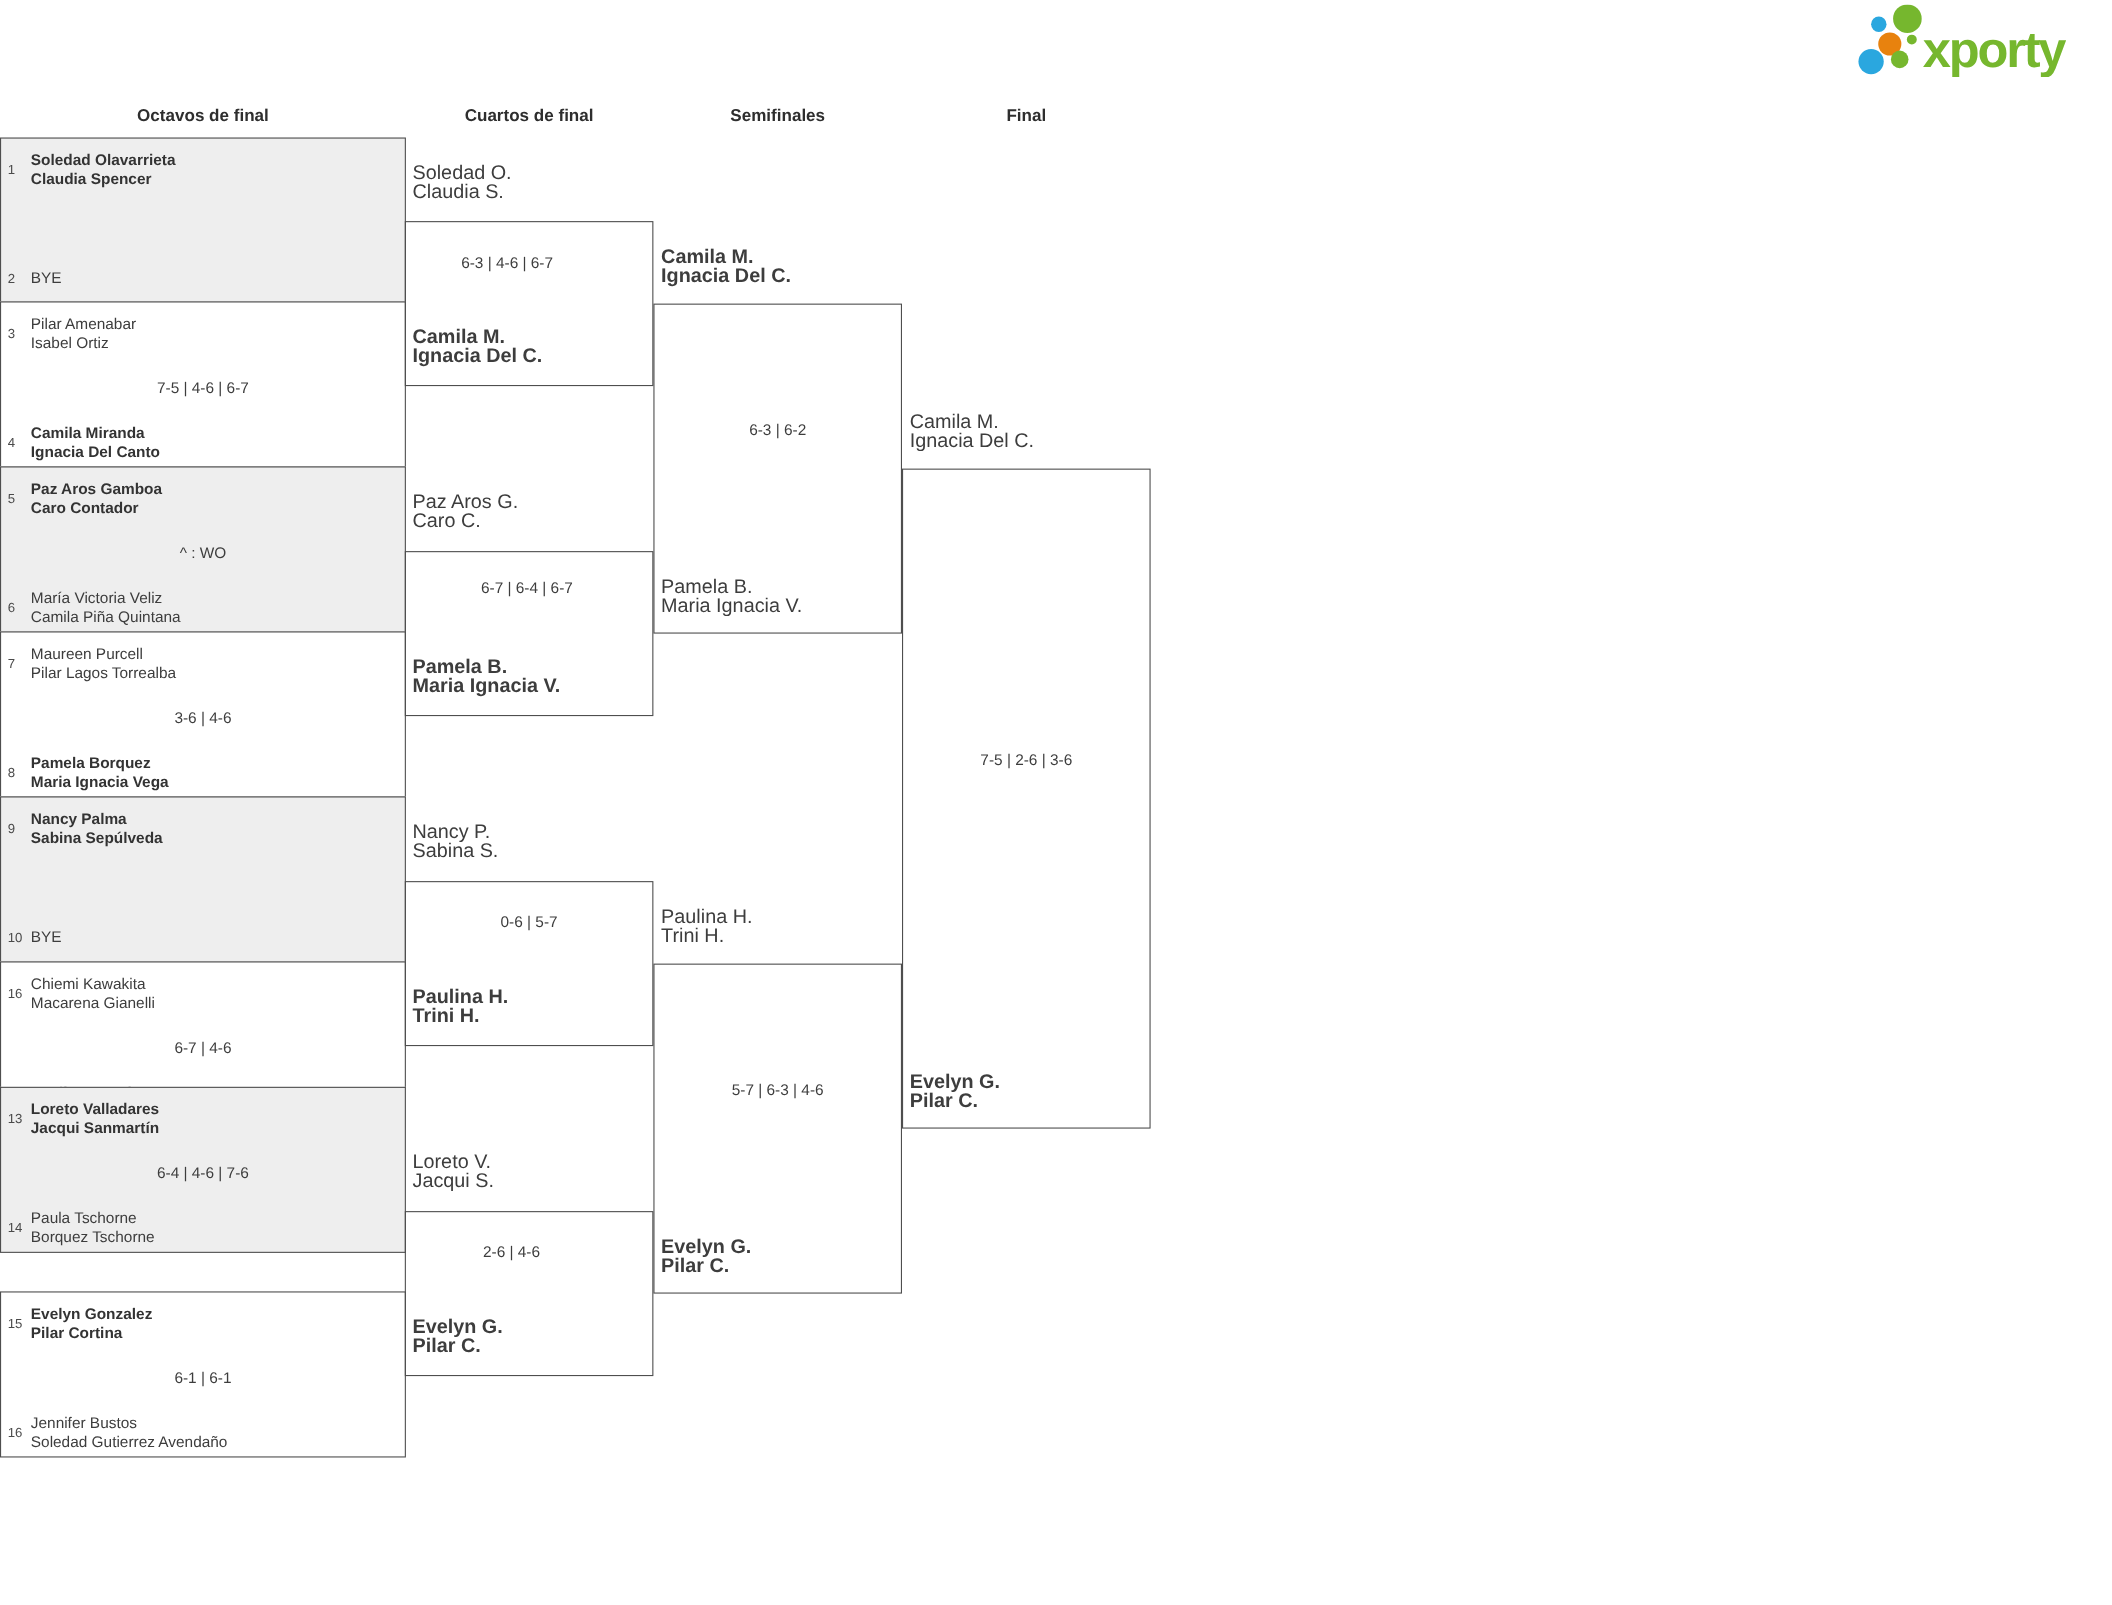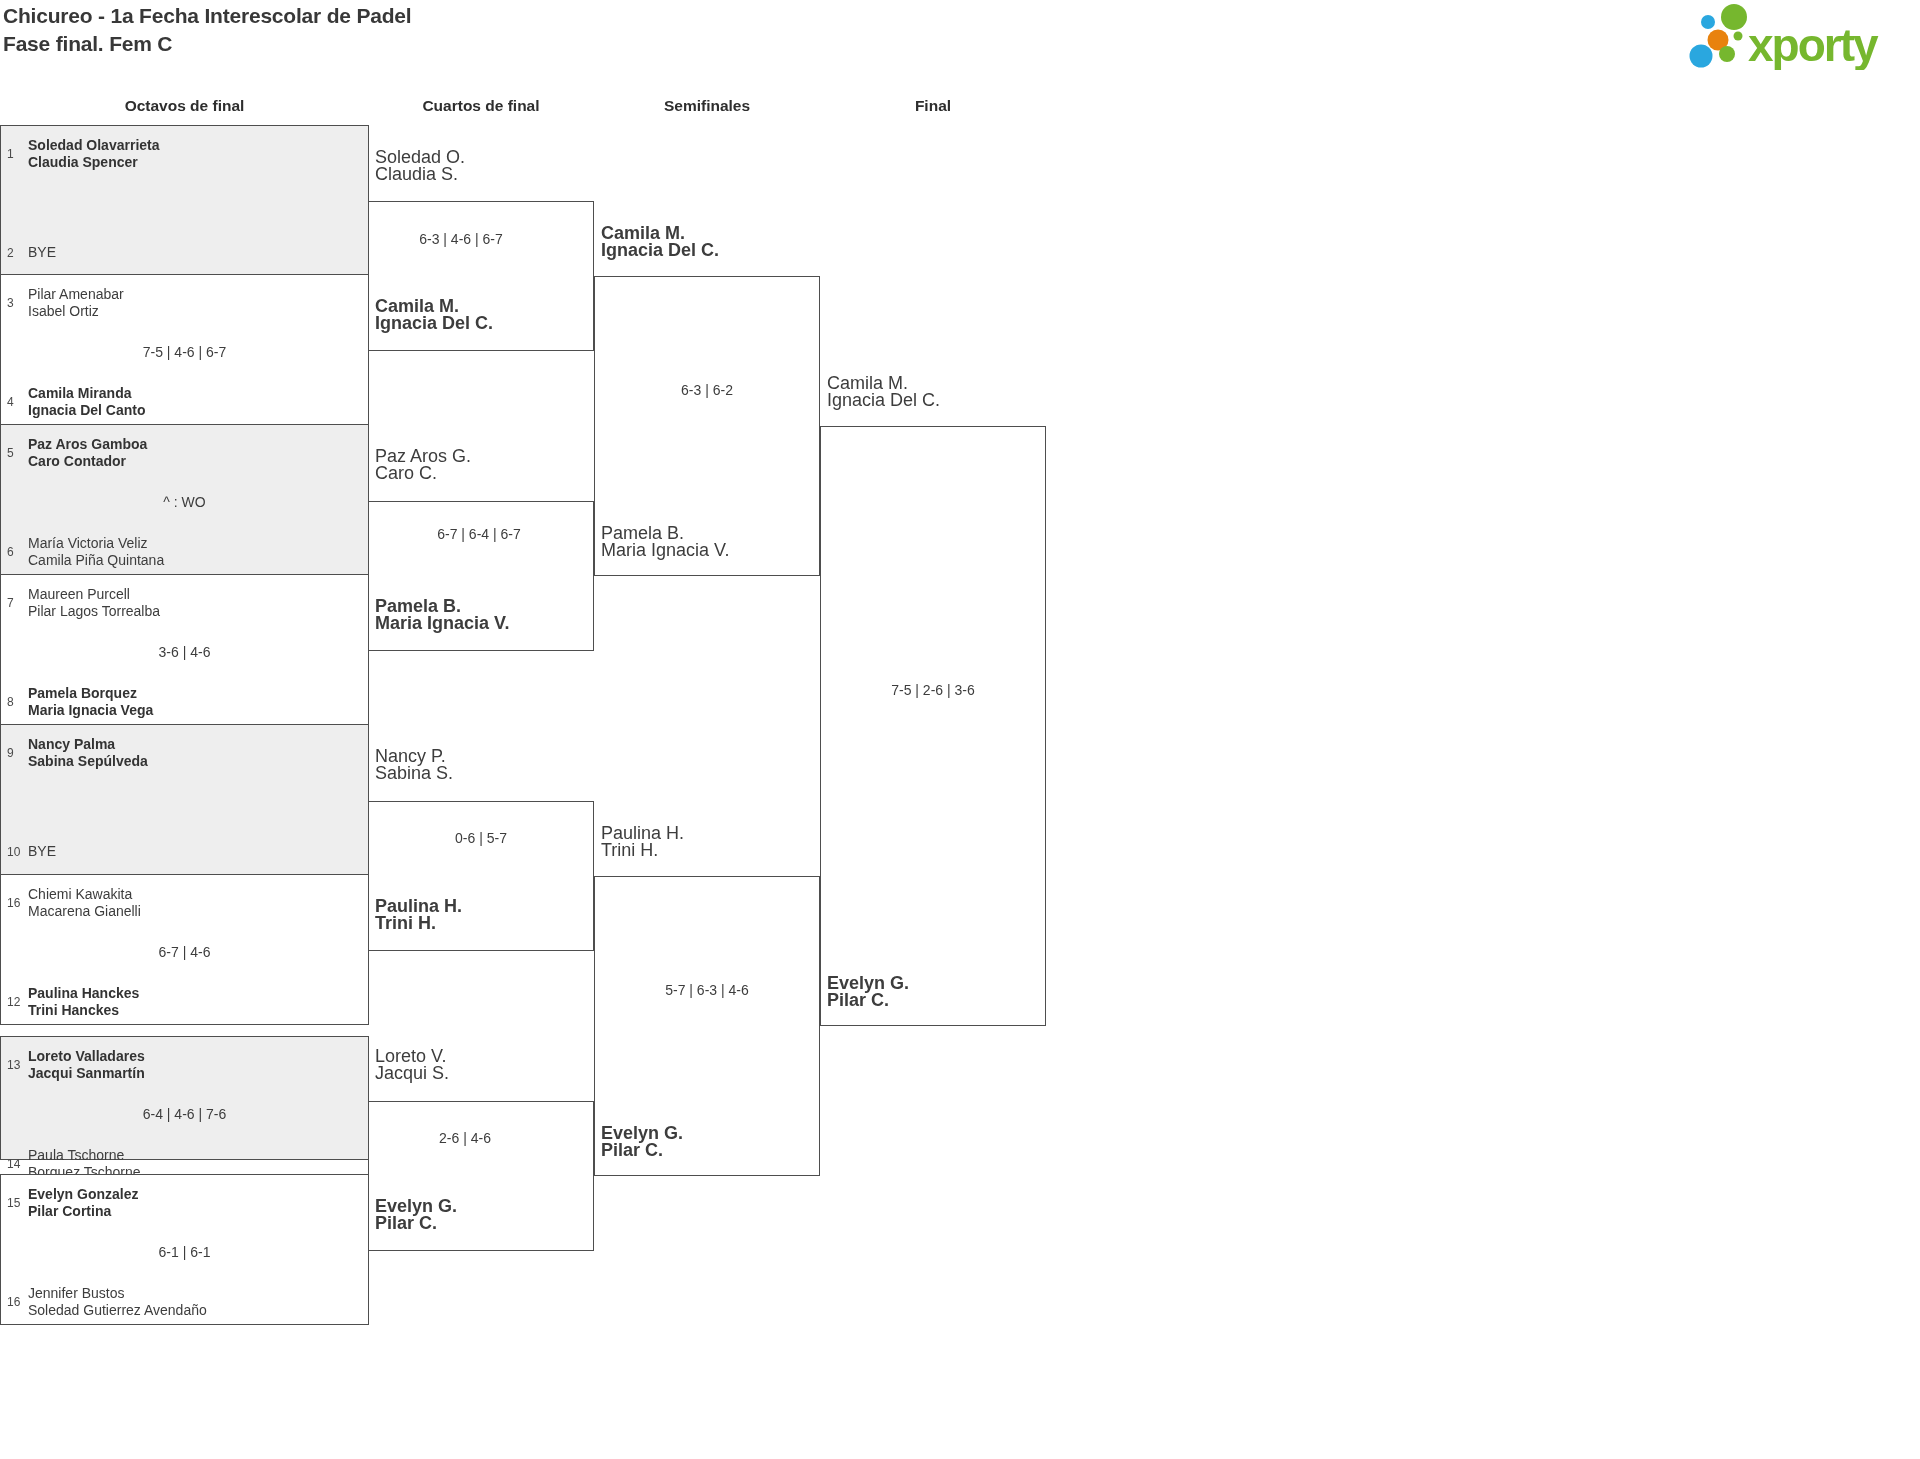--- a/index.html
+++ b/index.html
@@ -31,24 +31,20 @@
   .tlabel .l{display:block;white-space:nowrap;}
   .cscore{position:absolute;text-align:center;font-size:14px;color:#3d3d3d;}
 
   .logo{position:absolute;left:1686px;top:4px;}
 </style>
 </head>
 <body>
 
 <div class="stage">
 
-  <div class="title">
-    <div>Chicureo - 1a Fecha Interescolar de Padel</div>
-    <div>Fase final. Fem C</div>
-  </div>
 
   <svg class="logo" width="210" height="66" viewBox="0 0 210 66">
     <circle cx="22" cy="18" r="7" fill="#2aa7df"></circle>
     <circle cx="48" cy="13" r="13" fill="#76b72e"></circle>
     <circle cx="32" cy="36" r="10.5" fill="#e8820e"></circle>
     <circle cx="15" cy="52" r="11.5" fill="#2aa7df"></circle>
     <circle cx="41" cy="50" r="8" fill="#76b72e"></circle>
     <circle cx="52" cy="32" r="4.5" fill="#76b72e"></circle>
     <text x="62" y="57" font-size="46" font-weight="bold" letter-spacing="-2" fill="#76b72e">xporty</text>
   </svg>
@@ -155,21 +151,21 @@
     <div class="mscore" style="top:69px">6-7 | 4-6</div>
     <div class="trow" style="top:110px">
       <span class="seed">12</span>
       <span class="tname bold">
         <span class="l">Paulina Hanckes</span>
         <span class="l">Trini Hanckes</span>
       </span>
     </div>
   </div>
 
-  <div class="match gray" style="top:1036px;height:124px">
+  <div class="match gray" style="top:988px;height:151px">
     <div class="trow" style="top:11px">
       <span class="seed">13</span>
       <span class="tname bold">
         <span class="l">Loreto Valladares</span>
         <span class="l">Jacqui Sanmartín</span>
       </span>
     </div>
     <div class="mscore" style="top:69px">6-4 | 4-6 | 7-6</div>
     <div class="trow" style="top:110px">
       <span class="seed">14</span>

